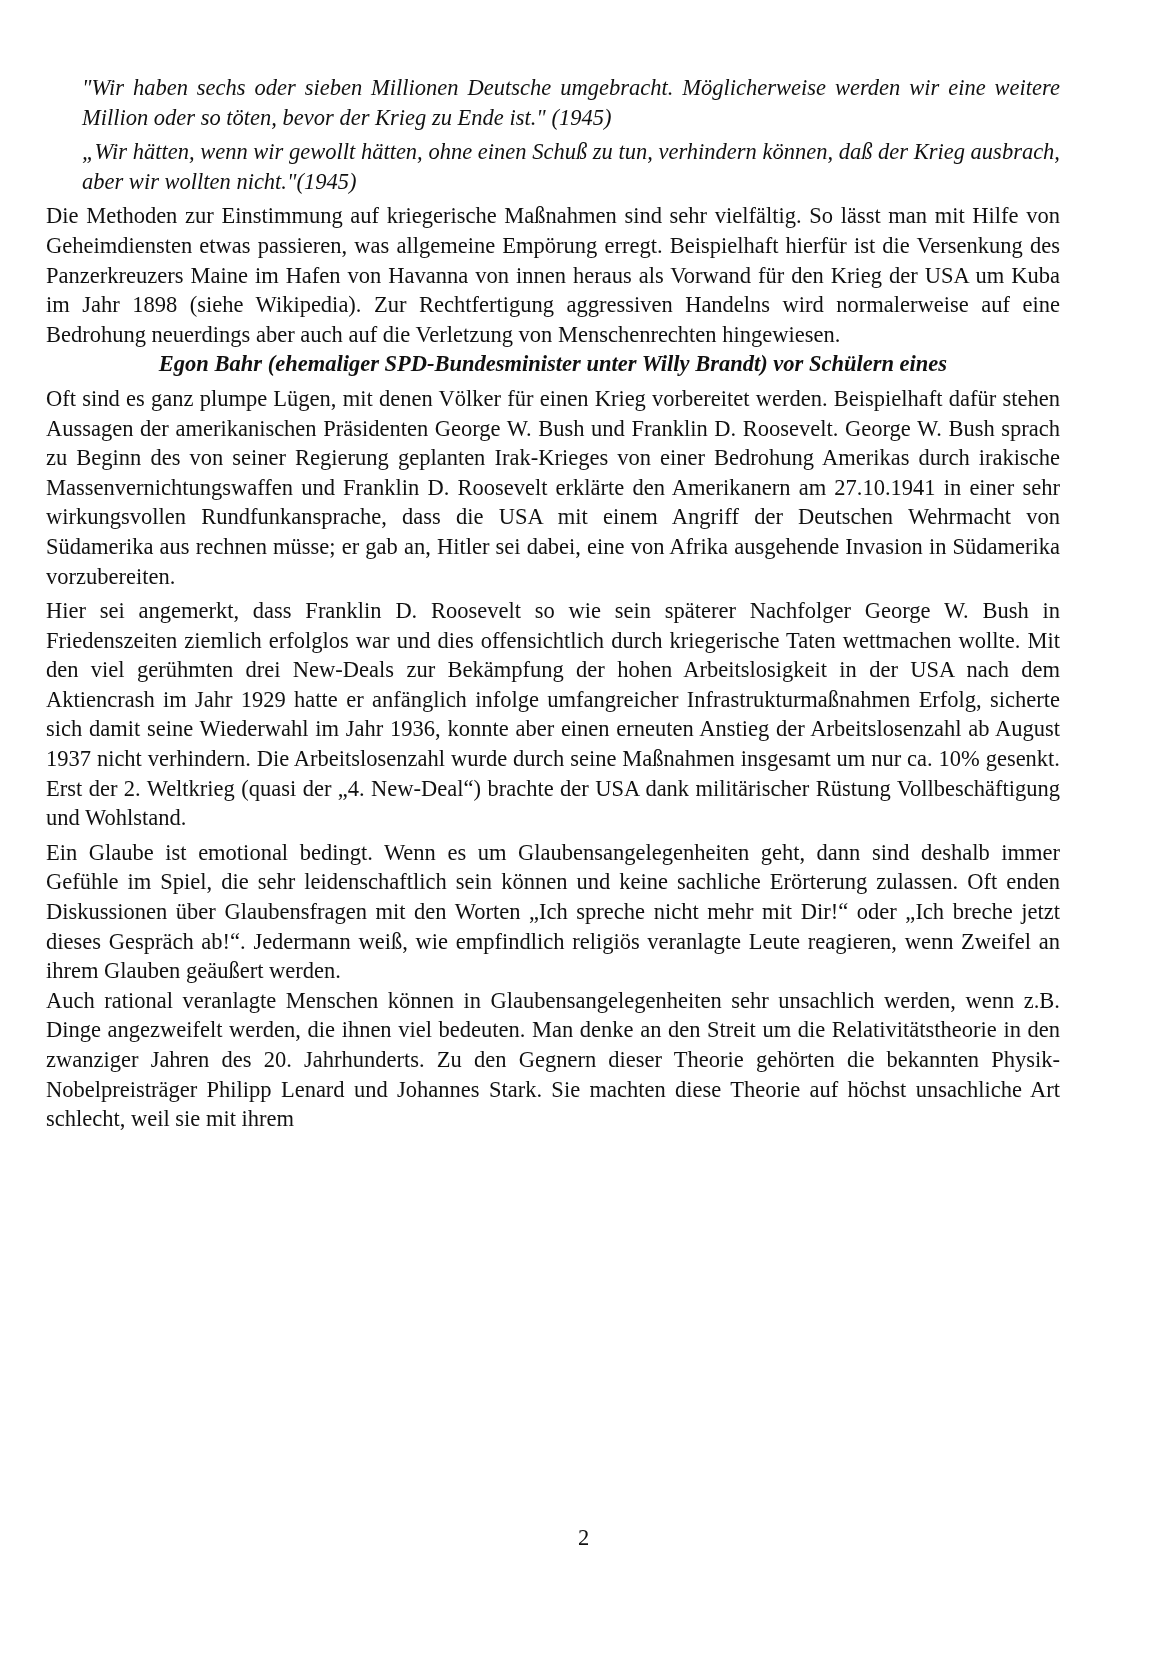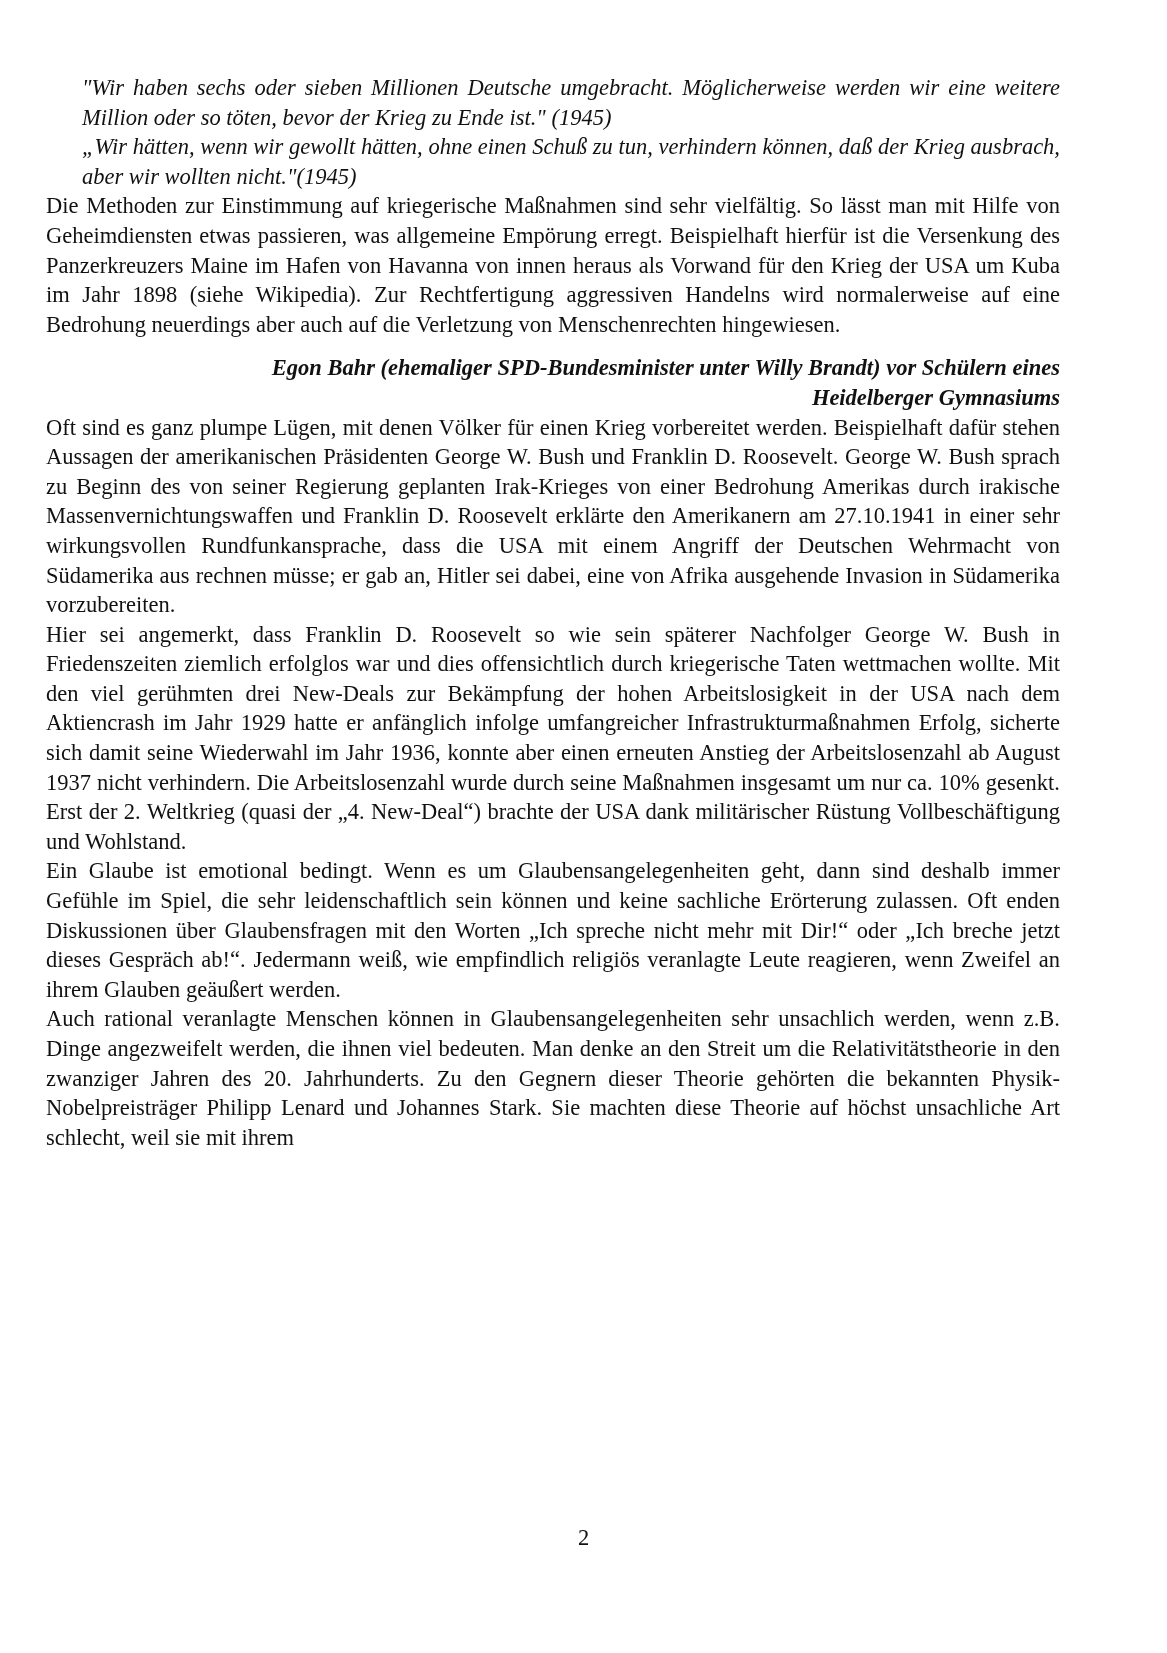--- a/index.html
+++ b/index.html
@@ -4,41 +4,40 @@
 <style>
   html, body { margin: 0; padding: 0; background: #ffffff; }
   body { width: 1167px; height: 1653px; position: relative; overflow: hidden; }
   .page {
     position: absolute; left: 46px; top: 73px; width: 1014px;
     font-family: "Liberation Serif", "DejaVu Serif", serif;
     font-size: 22.5px; line-height: 29.6px; color: #111;
   }
   p { margin: 0; text-align: justify; }
   .quote { margin-left: 36px; font-style: italic; }
-  .gap { }
+  .gap { margin-top: 5px; }
   .attribution {
-    text-align: right; font-style: italic; font-weight: bold; margin-top: 14px;
+    text-align: center; font-style: italic; font-weight: bold; margin-top: 0;
   }
   .attribution .l1 { display: block; padding-right: 0; }
   b { font-weight: normal; }
   .page-number {
     position: absolute; top: 1525px; left: 0; width: 1167px; text-align: center;
     font-family: "Liberation Serif", "DejaVu Serif", serif; font-size: 22.5px; color: #111;
   }
 </style>
 </head>
 <body>
 
 <div class="page">
   <p class="quote">"Wir haben sechs oder sieben Millionen Deutsche umgebracht. Möglicherweise werden wir eine weitere Million oder so töten, bevor der Krieg zu Ende ist." (1945)</p>
   <p class="quote gap">„Wir hätten, wenn wir gewollt hätten, ohne einen Schuß zu tun, verhindern können, daß der Krieg ausbrach, aber wir wollten nicht."(1945)</p>
   <p class="gap">Die Methoden zur Einstimmung auf kriegerische Maßnahmen sind sehr vielfältig. So lässt man mit Hilfe von Geheimdiensten etwas passieren, was allgemeine Empörung erregt. Beispielhaft hierfür ist die Versenkung des Panzerkreuzers Maine im Hafen von Havanna von innen heraus als Vorwand für den Krieg der USA um Kuba im Jahr 1898 (siehe Wikipedia).  Zur Rechtfertigung aggressiven Handelns wird normalerweise  auf eine Bedrohung neuerdings aber auch  auf die Verletzung von Menschenrechten hingewiesen.</p>
   <p class="attribution">
     <span class="l1">Egon Bahr (ehemaliger SPD-Bundesminister unter Willy Brandt) vor Schülern eines</span>
-    <span class="l1">Heidelberger Gymnasiums</span>
   </p>
   <p class="gap">Oft sind es ganz plumpe Lügen, mit denen Völker für einen Krieg vorbereitet werden. Beispielhaft dafür stehen Aussagen der amerikanischen Präsidenten George W. Bush und Franklin D. Roosevelt. George W. Bush sprach zu Beginn des von seiner Regierung geplanten Irak-Krieges von einer Bedrohung Amerikas durch irakische Massenvernichtungswaffen und Franklin D. Roosevelt erklärte den Amerikanern am 27.10.1941 in einer sehr wirkungsvollen Rundfunkansprache, dass die USA mit einem Angriff der Deutschen Wehrmacht von Südamerika aus rechnen müsse; er gab an, Hitler sei dabei, eine von Afrika ausgehende Invasion in Südamerika vorzubereiten.</p>
   <p class="gap"><span>Hier sei angemerkt, dass Franklin D. Roosevelt so wie sein späterer Nachfolger George W. Bush in Friedenszeiten ziemlich erfolglos war und dies offensichtlich durch kriegerische Taten wettmachen wollte. Mit den viel gerühmten drei </span><b>New-Deals</b><span> zur Bekämpfung der hohen Arbeitslosigkeit in der USA nach dem Aktiencrash im Jahr 1929 hatte er anfänglich infolge umfangreicher Infrastrukturmaßnahmen Erfolg, sicherte sich damit seine Wiederwahl im Jahr 1936, konnte aber einen erneuten Anstieg der Arbeitslosenzahl ab August 1937 nicht verhindern. Die Arbeitslosenzahl wurde durch seine Maßnahmen insgesamt um nur ca. 10% gesenkt. Erst der 2. Weltkrieg (quasi der „4. New-Deal“) brachte der USA dank militärischer Rüstung Vollbeschäftigung und Wohlstand.</span></p>
   <p class="gap"><span>Ein Glaube ist emotional bedingt. Wenn es um Glaubensangelegenheiten geht, dann sind deshalb immer Gefühle im Spiel, die sehr leidenschaftlich sein können und keine sachliche Erörterung zulassen. Oft enden Diskussionen über Glaubensfragen mit den Worten „</span><b>Ich spreche nicht mehr mit Dir!“</b><span> oder „</span><b>Ich breche jetzt dieses Gespräch ab!“</b><span>. Jedermann weiß, wie empfindlich religiös veranlagte Leute reagieren, wenn Zweifel an ihrem Glauben geäußert werden.</span></p>
   <p>Auch rational veranlagte Menschen können in Glaubensangelegenheiten sehr unsachlich werden, wenn z.B. Dinge angezweifelt werden, die ihnen viel bedeuten. Man denke an den Streit um die Relativitätstheorie in den zwanziger Jahren des 20. Jahrhunderts. Zu den Gegnern dieser Theorie gehörten die bekannten Physik-Nobelpreisträger Philipp Lenard und Johannes Stark. Sie machten diese Theorie auf höchst unsachliche Art schlecht, weil sie mit ihrem</p>
 </div>
 
 <div class="page-number">2</div>
 
 </body></html>

